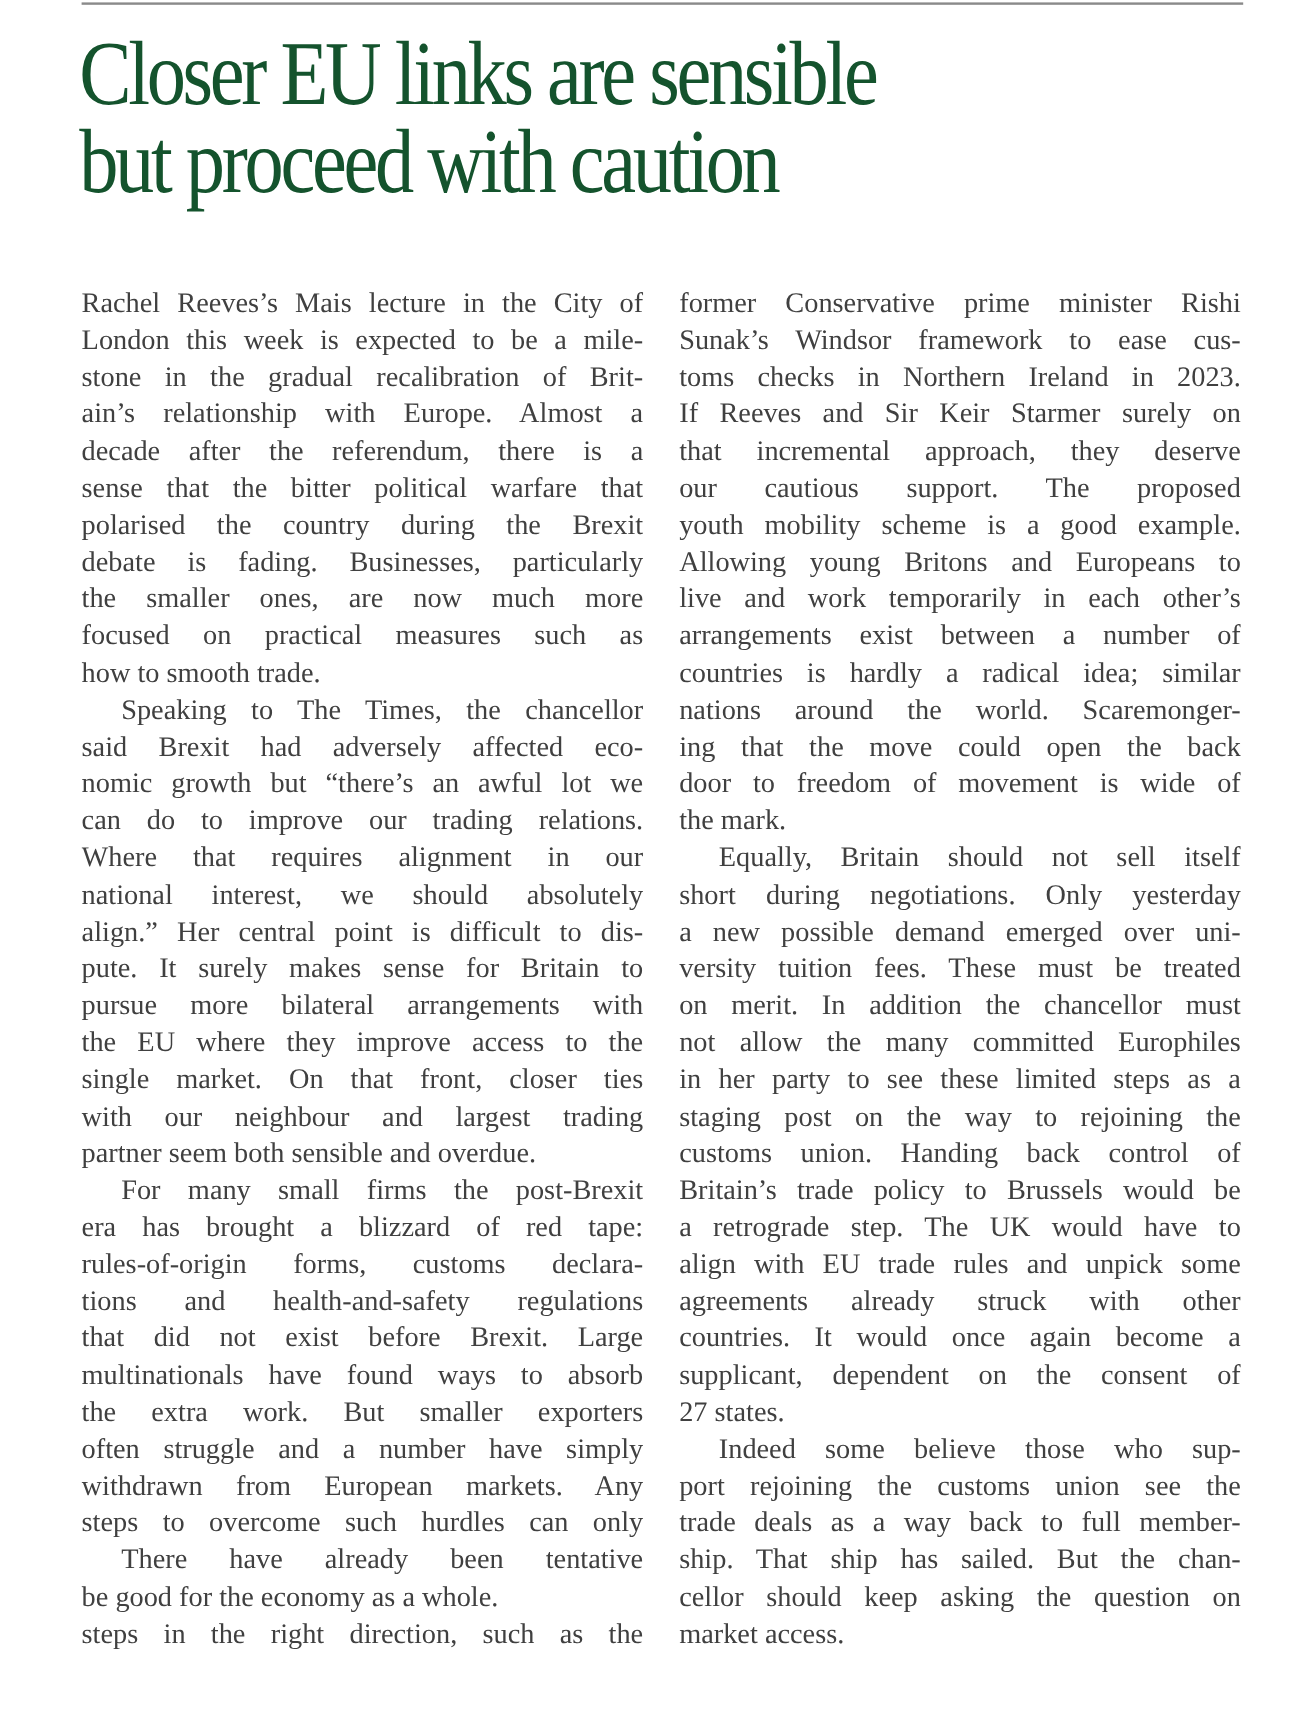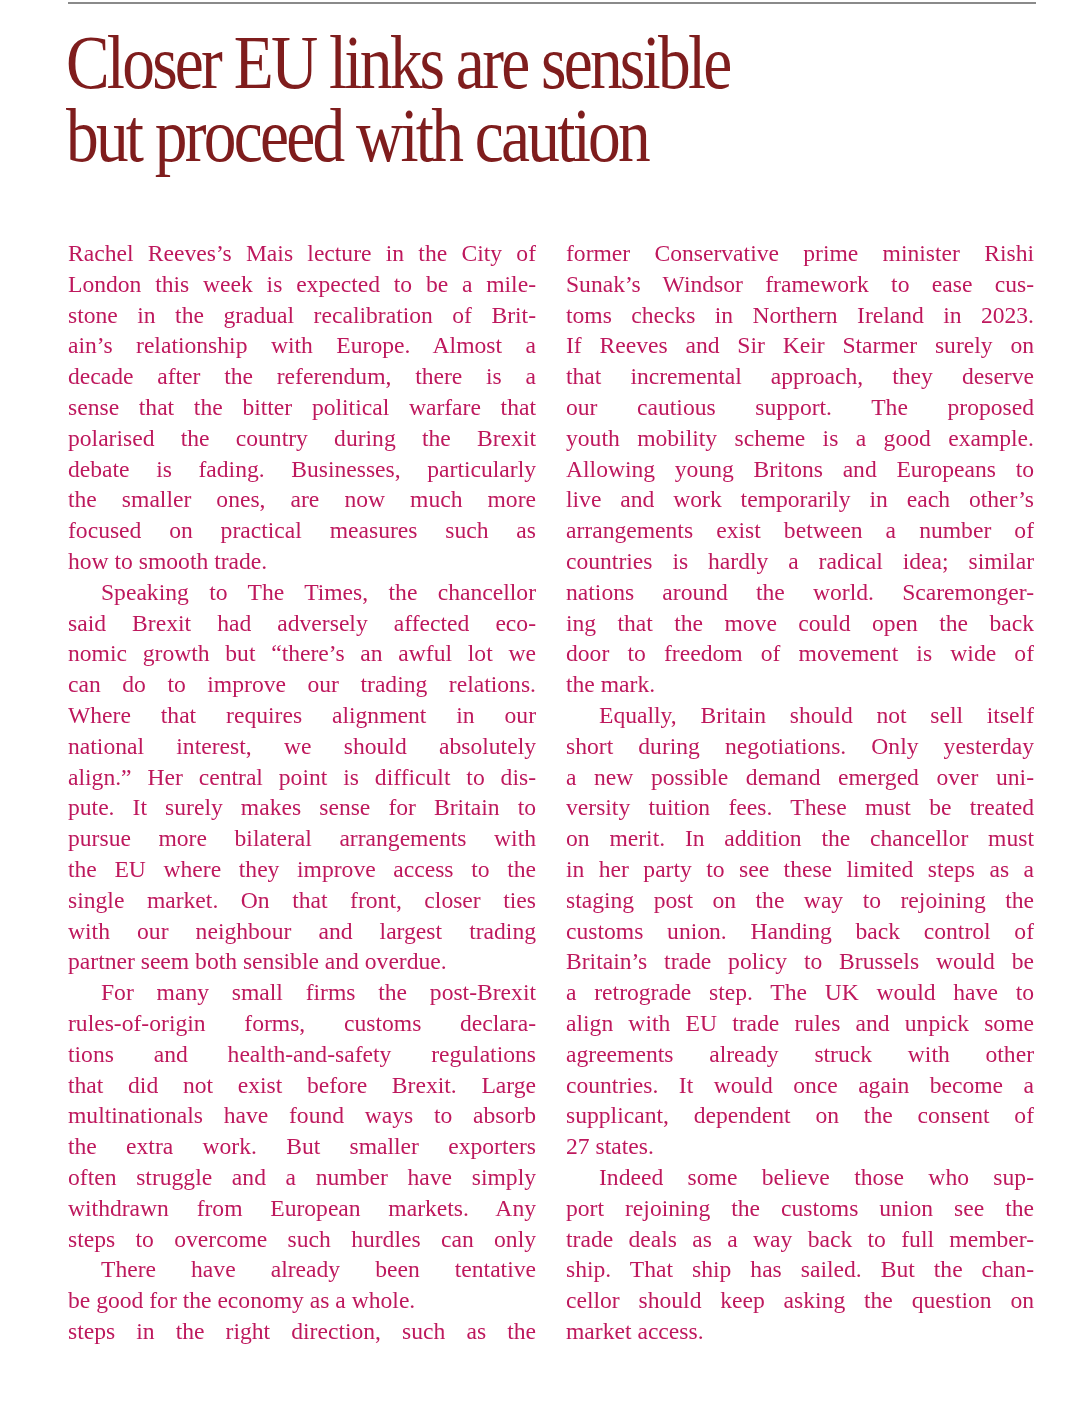--- a/index.html
+++ b/index.html
@@ -22,38 +22,38 @@
     height: 2px;
     background: #8a8a8a;
   }
   .headline {
     position: absolute;
     left: 66px;
     top: 26px;
     margin: 0;
     font-family: "Liberation Serif", "DejaVu Serif", serif;
     font-weight: normal;
-    color: #7f1d1d;
+    color: #14532d;
     font-size: 76px;
     line-height: 73px;
     letter-spacing: -3.2px;
   }
   .headline .hl-line {
     display: block;
     white-space: nowrap;
     transform: scaleX(0.86);
     transform-origin: left top;
   }
   .column {
     position: absolute;
     top: 238px;
     width: 468px;
     font-family: "Liberation Serif", "DejaVu Serif", serif;
     font-size: 23.6px;
-    color: #be185d;
+    color: #404040;
   }
   .col-left { left: 68px; }
   .col-right { left: 566px; }
   .line {
     display: block;
     height: 30.8px;
     line-height: 30.8px;
     white-space: nowrap;
     text-align: justify;
     text-align-last: justify;
@@ -95,20 +95,21 @@
     <span class="line">Where that requires alignment in our</span>
     <span class="line">national interest, we should absolutely</span>
     <span class="line">align.” Her central point is difficult to dis-</span>
     <span class="line">pute. It surely makes sense for Britain to</span>
     <span class="line">pursue more bilateral arrangements with</span>
     <span class="line">the EU where they improve access to the</span>
     <span class="line">single market. On that front, closer ties</span>
     <span class="line">with our neighbour and largest trading</span>
     <span class="line last">partner seem both sensible and overdue.</span>
     <span class="line indent">For many small firms the post-Brexit</span>
+    <span class="line">era has brought a blizzard of red tape:</span>
     <span class="line">rules-of-origin forms, customs declara-</span>
     <span class="line">tions and health-and-safety regulations</span>
     <span class="line">that did not exist before Brexit. Large</span>
     <span class="line">multinationals have found ways to absorb</span>
     <span class="line">the extra work. But smaller exporters</span>
     <span class="line">often struggle and a number have simply</span>
     <span class="line">withdrawn from European markets. Any</span>
     <span class="line">steps to overcome such hurdles can only</span>
     <span class="line indent">There have already been tentative</span>
     <span class="line last">be good for the economy as a whole.</span>
@@ -128,20 +129,21 @@
     <span class="line">countries is hardly a radical idea; similar</span>
     <span class="line">nations around the world. Scaremonger-</span>
     <span class="line">ing that the move could open the back</span>
     <span class="line">door to freedom of movement is wide of</span>
     <span class="line last">the mark.</span>
     <span class="line indent">Equally, Britain should not sell itself</span>
     <span class="line">short during negotiations. Only yesterday</span>
     <span class="line">a new possible demand emerged over uni-</span>
     <span class="line">versity tuition fees. These must be treated</span>
     <span class="line">on merit. In addition the chancellor must</span>
+    <span class="line">not allow the many committed Europhiles</span>
     <span class="line">in her party to see these limited steps as a</span>
     <span class="line">staging post on the way to rejoining the</span>
     <span class="line">customs union. Handing back control of</span>
     <span class="line">Britain’s trade policy to Brussels would be</span>
     <span class="line">a retrograde step. The UK would have to</span>
     <span class="line">align with EU trade rules and unpick some</span>
     <span class="line">agreements already struck with other</span>
     <span class="line">countries. It would once again become a</span>
     <span class="line">supplicant, dependent on the consent of</span>
     <span class="line last">27 states.</span>

